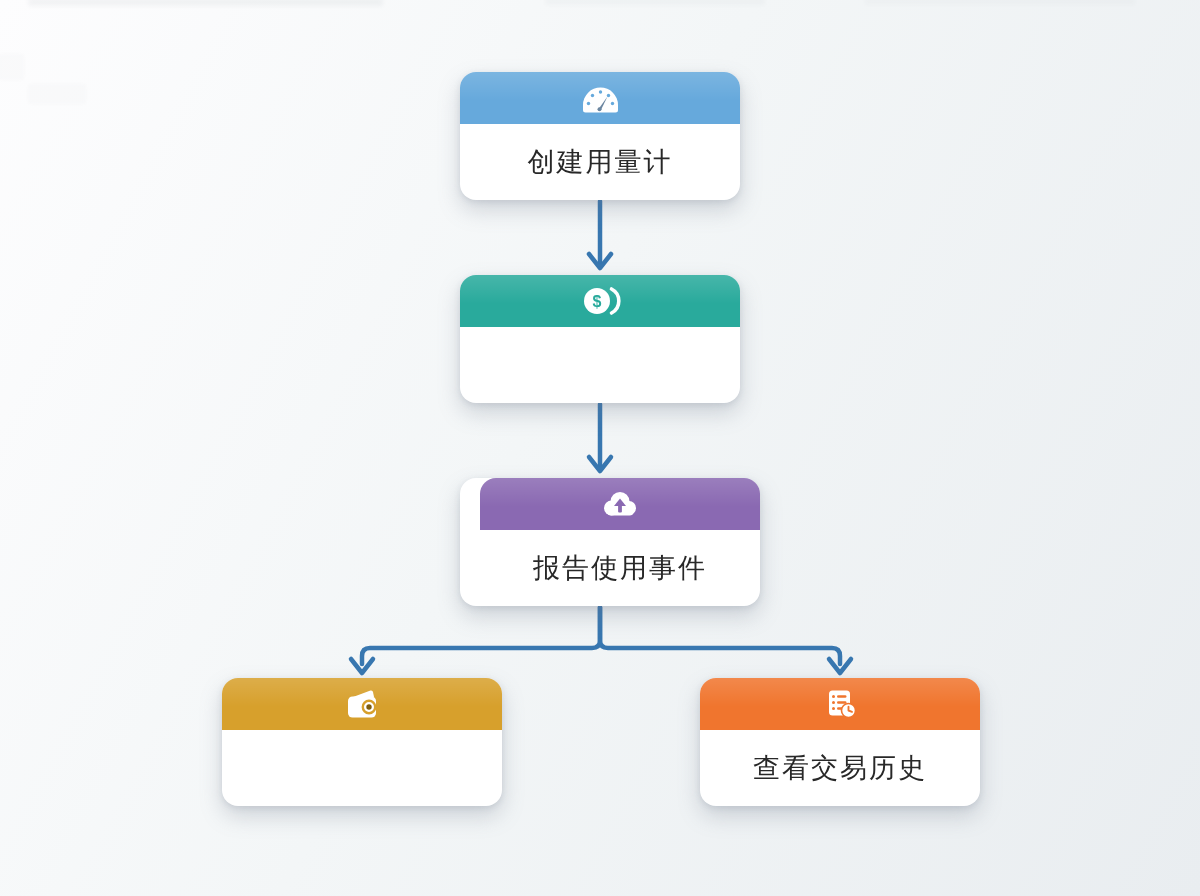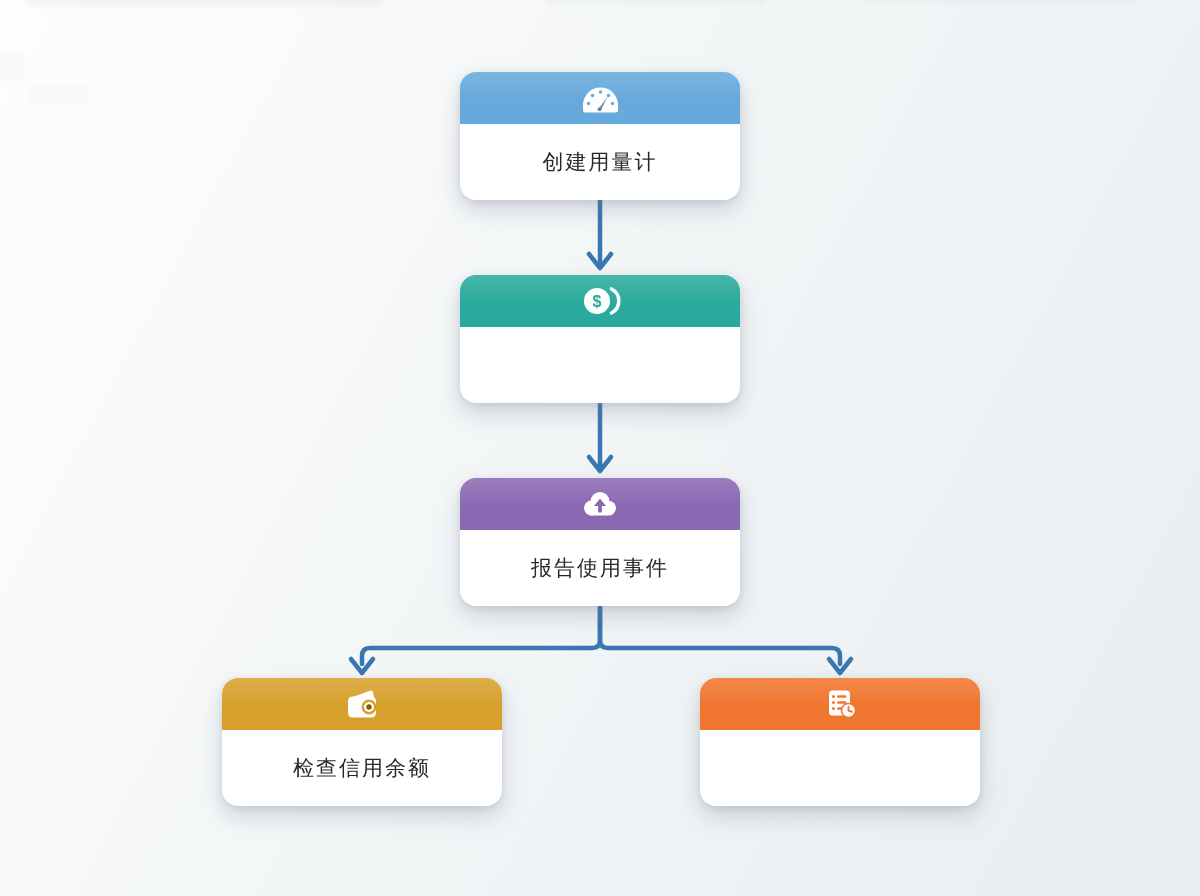--- a/index.html
+++ b/index.html
@@ -46,28 +46,28 @@
     justify-content: center;
   }
   .node-body {
     flex: 1 1 auto;
     display: flex;
     align-items: center;
     justify-content: center;
     border-radius: 0 0 16px 16px;
   }
   .node-label {
-    font-size: 21px;
+    font-size: 27px;
     color: #282828;
     letter-spacing: 2px;
     white-space: nowrap;
   }
   .n1 { left: 460px; top: 72px; }
   .n2 { left: 460px; top: 275px; }
-  .n3 { left: 460px; top: 478px; }
+  .n3 { left: 460px; top: 478px; padding-left: 20px; }
   .n4 { left: 222px; top: 678px; }
   .n5 { left: 700px; top: 678px; }
 
   .icon { display: block; }
   .accent-fill   { fill: var(--accent); }
   .accent-stroke { stroke: var(--accent); }
 
   
   .edge-artifact {
     position: absolute;
@@ -161,32 +161,32 @@
 
 <div class="node n4" style="--accent: #d7a02c;">
   <div class="node-header">
     <svg class="icon" width="46" height="34" viewBox="0 0 46 34">
       <path d="M14 10 L31.5 3.5 Q33.5 3 34 5 L35 10 Z" fill="#ffffff"></path>
       <rect x="9" y="9.5" width="28" height="21" rx="4.5" fill="#ffffff"></rect>
       <circle class="accent-stroke" cx="30" cy="20" r="6.2" fill="#ffffff" stroke-width="2.4"></circle>
       <circle cx="30" cy="20" r="2.7" fill="#7d5d10"></circle>
     </svg>
   </div>
-  <div class="node-body">
-    <span class="node-label">检查信用余额</span>
-  </div>
 </div>
 
 <div class="node n5" style="--accent: #f0752e;">
   <div class="node-header">
     <svg class="icon" width="46" height="34" viewBox="0 0 46 34">
       <rect x="12" y="3.5" width="21" height="25" rx="3.5" fill="#ffffff"></rect>
       <circle class="accent-fill" cx="16.5" cy="9.5" r="1.5"></circle>
       <circle class="accent-fill" cx="16.5" cy="15.5" r="1.5"></circle>
       <circle class="accent-fill" cx="16.5" cy="21.5" r="1.5"></circle>
       <rect class="accent-fill" x="20" y="8.2" width="9.5" height="2.6" rx="1.3"></rect>
       <rect class="accent-fill" x="20" y="14.2" width="9.5" height="2.6" rx="1.3"></rect>
       <rect class="accent-fill" x="20" y="20.2" width="6.5" height="2.6" rx="1.3"></rect>
       <circle class="accent-stroke" cx="31.5" cy="23.5" r="7" fill="#ffffff" stroke-width="1.6"></circle>
       <path class="accent-stroke" d="M31.5 19.8 L31.5 23.5 L35 24.8" fill="none" stroke-width="1.9" stroke-linecap="round" stroke-linejoin="round"></path>
     </svg>
   </div>
+  <div class="node-body">
+    <span class="node-label">查看交易历史</span>
+  </div>
 </div>
 
 </body></html>

